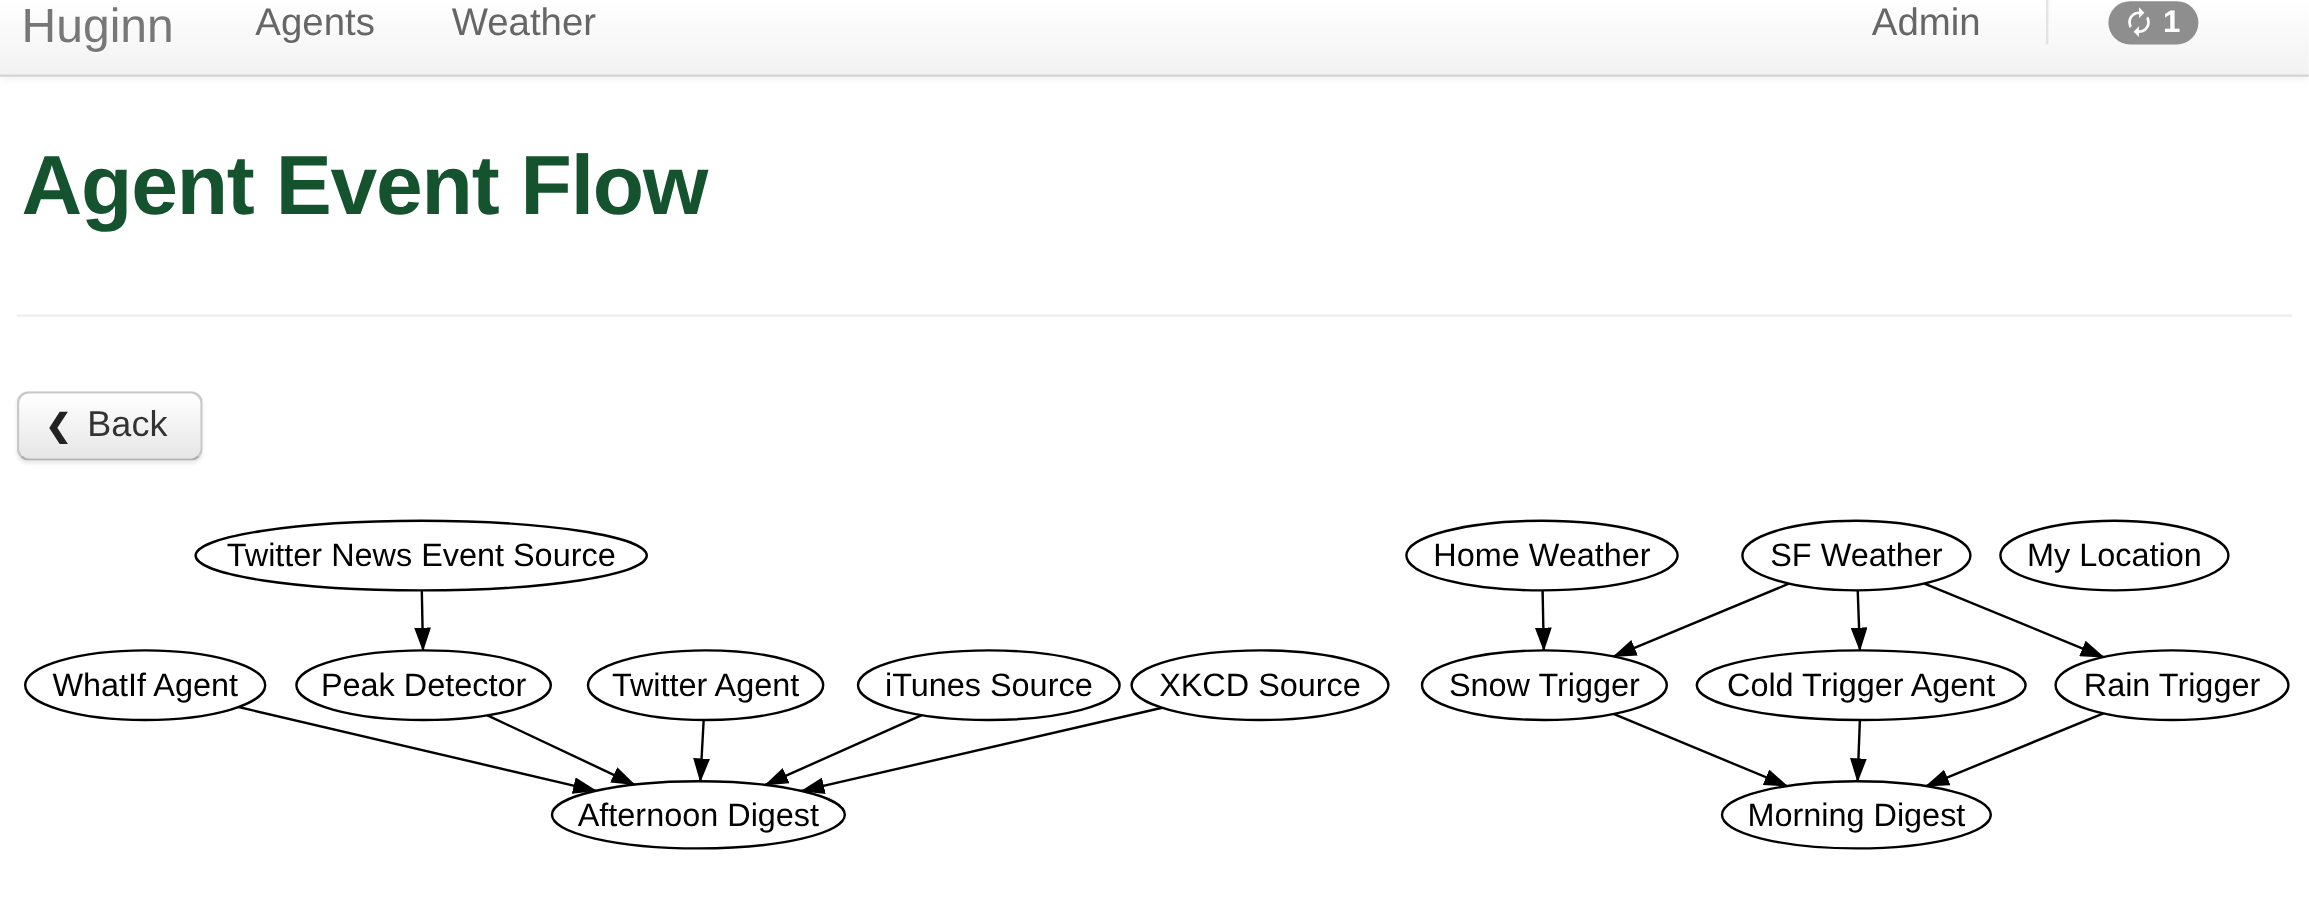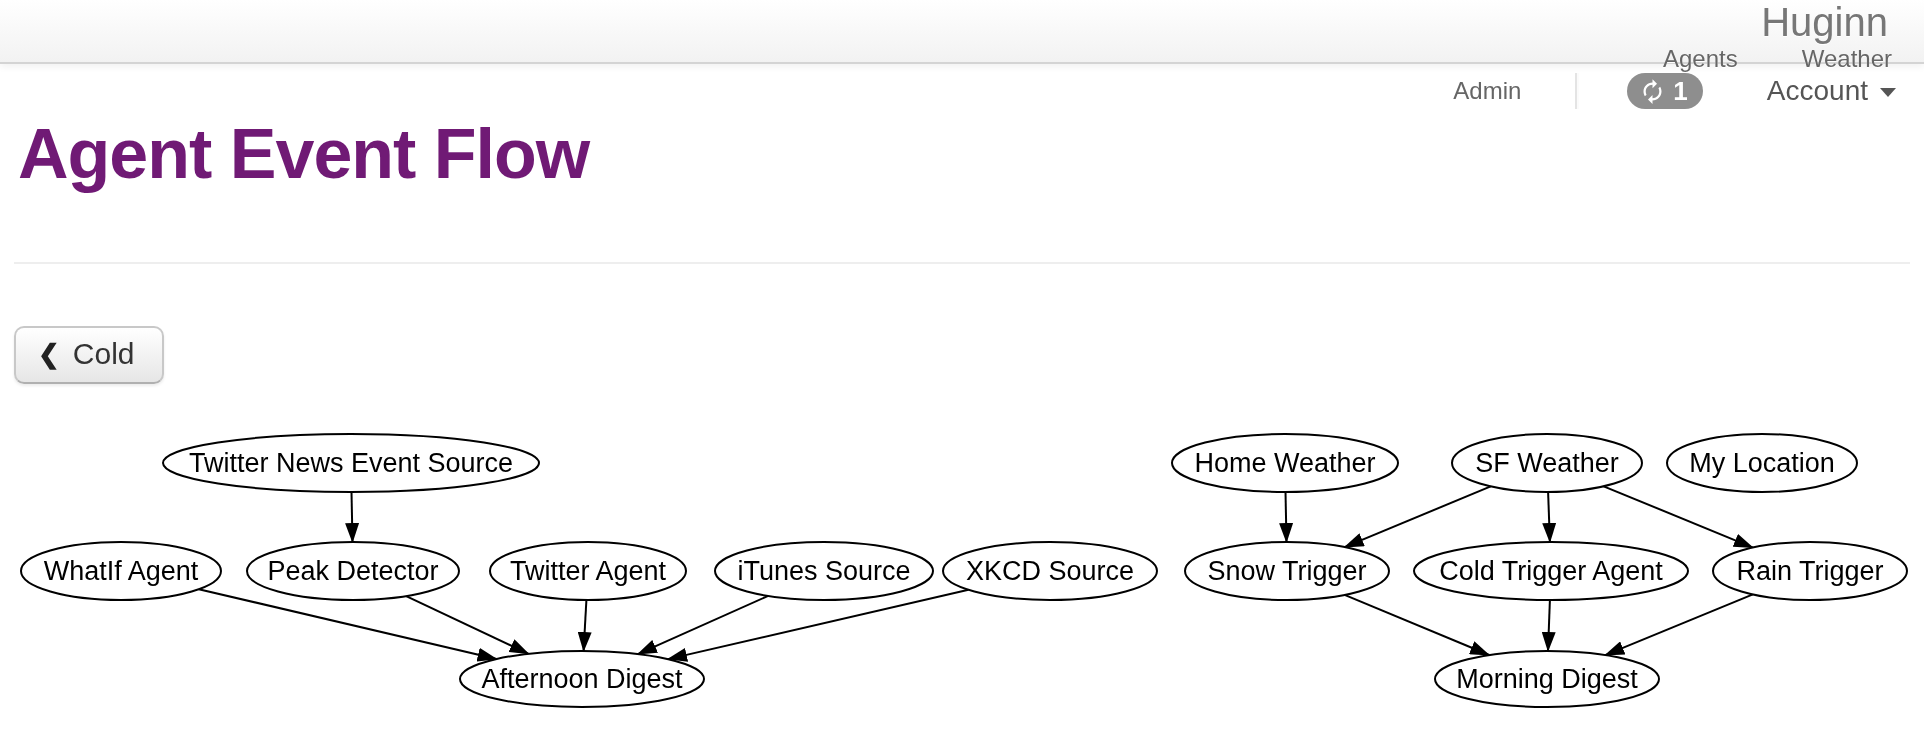--- a/index.html
+++ b/index.html
@@ -7,40 +7,39 @@
     width: 1924px; height: 754px;
     background: #ffffff;
     font-family: "Liberation Sans", sans-serif;
     overflow: hidden;
   }
 
   
   .navbar {
     height: 64px;
     display: flex;
-    align-items: flex-end;
+    align-items: flex-start;
     background: linear-gradient(#ffffff, #f2f2f2);
     border-bottom: 2px solid #d4d4d4;
     box-shadow: 0 2px 8px rgba(0,0,0,0.065);
     padding: 0 0 0 18px;
-    flex-direction: column;
   }
   .brand {
     display: flex; align-items: center;
     font-size: 40px; color: #777;
     text-decoration: none;
     padding-right: 36px;
     text-shadow: 0 1px 0 #ffffff;
     cursor: pointer;
   }
   .nav-links { display: flex; align-items: stretch; }
   .nav-link {
     display: flex; align-items: center;
     padding: 0 32px;
-    font-size: 24px; color: #666;
+    font-size: 32px; color: #666;
     text-decoration: none;
     text-shadow: 0 1px 0 #ffffff;
     cursor: pointer;
   }
   .nav-right { margin-left: auto; display: flex; align-items: stretch; padding-right: 28px; }
   .nav-divider {
     width: 0;
     border-left: 2px solid #e4e4e4;
     border-right: 2px solid #fbfbfb;
     margin: 0 0 0 22px;
@@ -65,21 +64,21 @@
     border-top: 9px solid #555;
     margin-top: 3px;
   }
 
   
   .page-title {
     margin: 52px 0 0 18px;
     font-size: 70px;
     font-weight: bold;
     letter-spacing: -1px;
-    color: #701a75;
+    color: #14532d;
     line-height: 76px;
   }
   .title-hr {
     border: none;
     border-top: 2px solid #eeeeee;
     margin: 70px 14px 0 14px;
   }
   .btn-back {
     display: inline-flex; align-items: center; gap: 13px;
     margin: 62px 0 0 14px;
@@ -119,33 +118,29 @@
     <a class="nav-link">Admin</a>
     <div class="nav-divider"></div>
     <div class="badge-wrap">
       <span class="event-badge">
         <svg width="27" height="27" viewBox="0 0 24 24">
           <path fill="#ffffff" d="M12 6v3l4-4-4-4v3c-4.42 0-8 3.58-8 8 0 1.57.46 3.03 1.24 4.26L6.7 14.8c-.45-.83-.7-1.79-.7-2.8 0-3.31 2.69-6 6-6zm6.76 1.74L17.3 9.2c.44.84.7 1.79.7 2.8 0 3.31-2.69 6-6 6v-3l-4 4 4 4v-3c4.42 0 8-3.58 8-8 0-1.57-.46-3.03-1.24-4.26z"></path>
         </svg>
         <span>1</span>
       </span>
     </div>
-    <a class="account">
-      <span>Account</span>
-      <b class="caret"></b>
-    </a>
   </div>
 </nav>
 
 <main>
   <h1 class="page-title">Agent Event Flow</h1>
   <hr class="title-hr">
   <a class="btn-back">
     <span class="chev">❮</span>
-    <span>Cold</span>
+    <span>Back</span>
   </a>
   <div class="graph-wrap">
     <svg id="flow-svg" width="1924" height="300" viewBox="0 0 1924 300">
       <defs>
         <marker id="arrowhead" viewBox="0 0 10 7" refX="9.5" refY="3.5" markerWidth="20" markerHeight="14" orient="auto" markerUnits="userSpaceOnUse">
           <path d="M0,0 L10,3.5 L0,7 Z" fill="#000000"></path>
         </marker>
       </defs>
     <line x1="351.5" y1="61.0" x2="352.5" y2="111.0" class="graph-edge" marker-end="url(#arrowhead)"></line>
         <line x1="198.8" y1="158.2" x2="496.6" y2="228.0" class="graph-edge" marker-end="url(#arrowhead)"></line>

